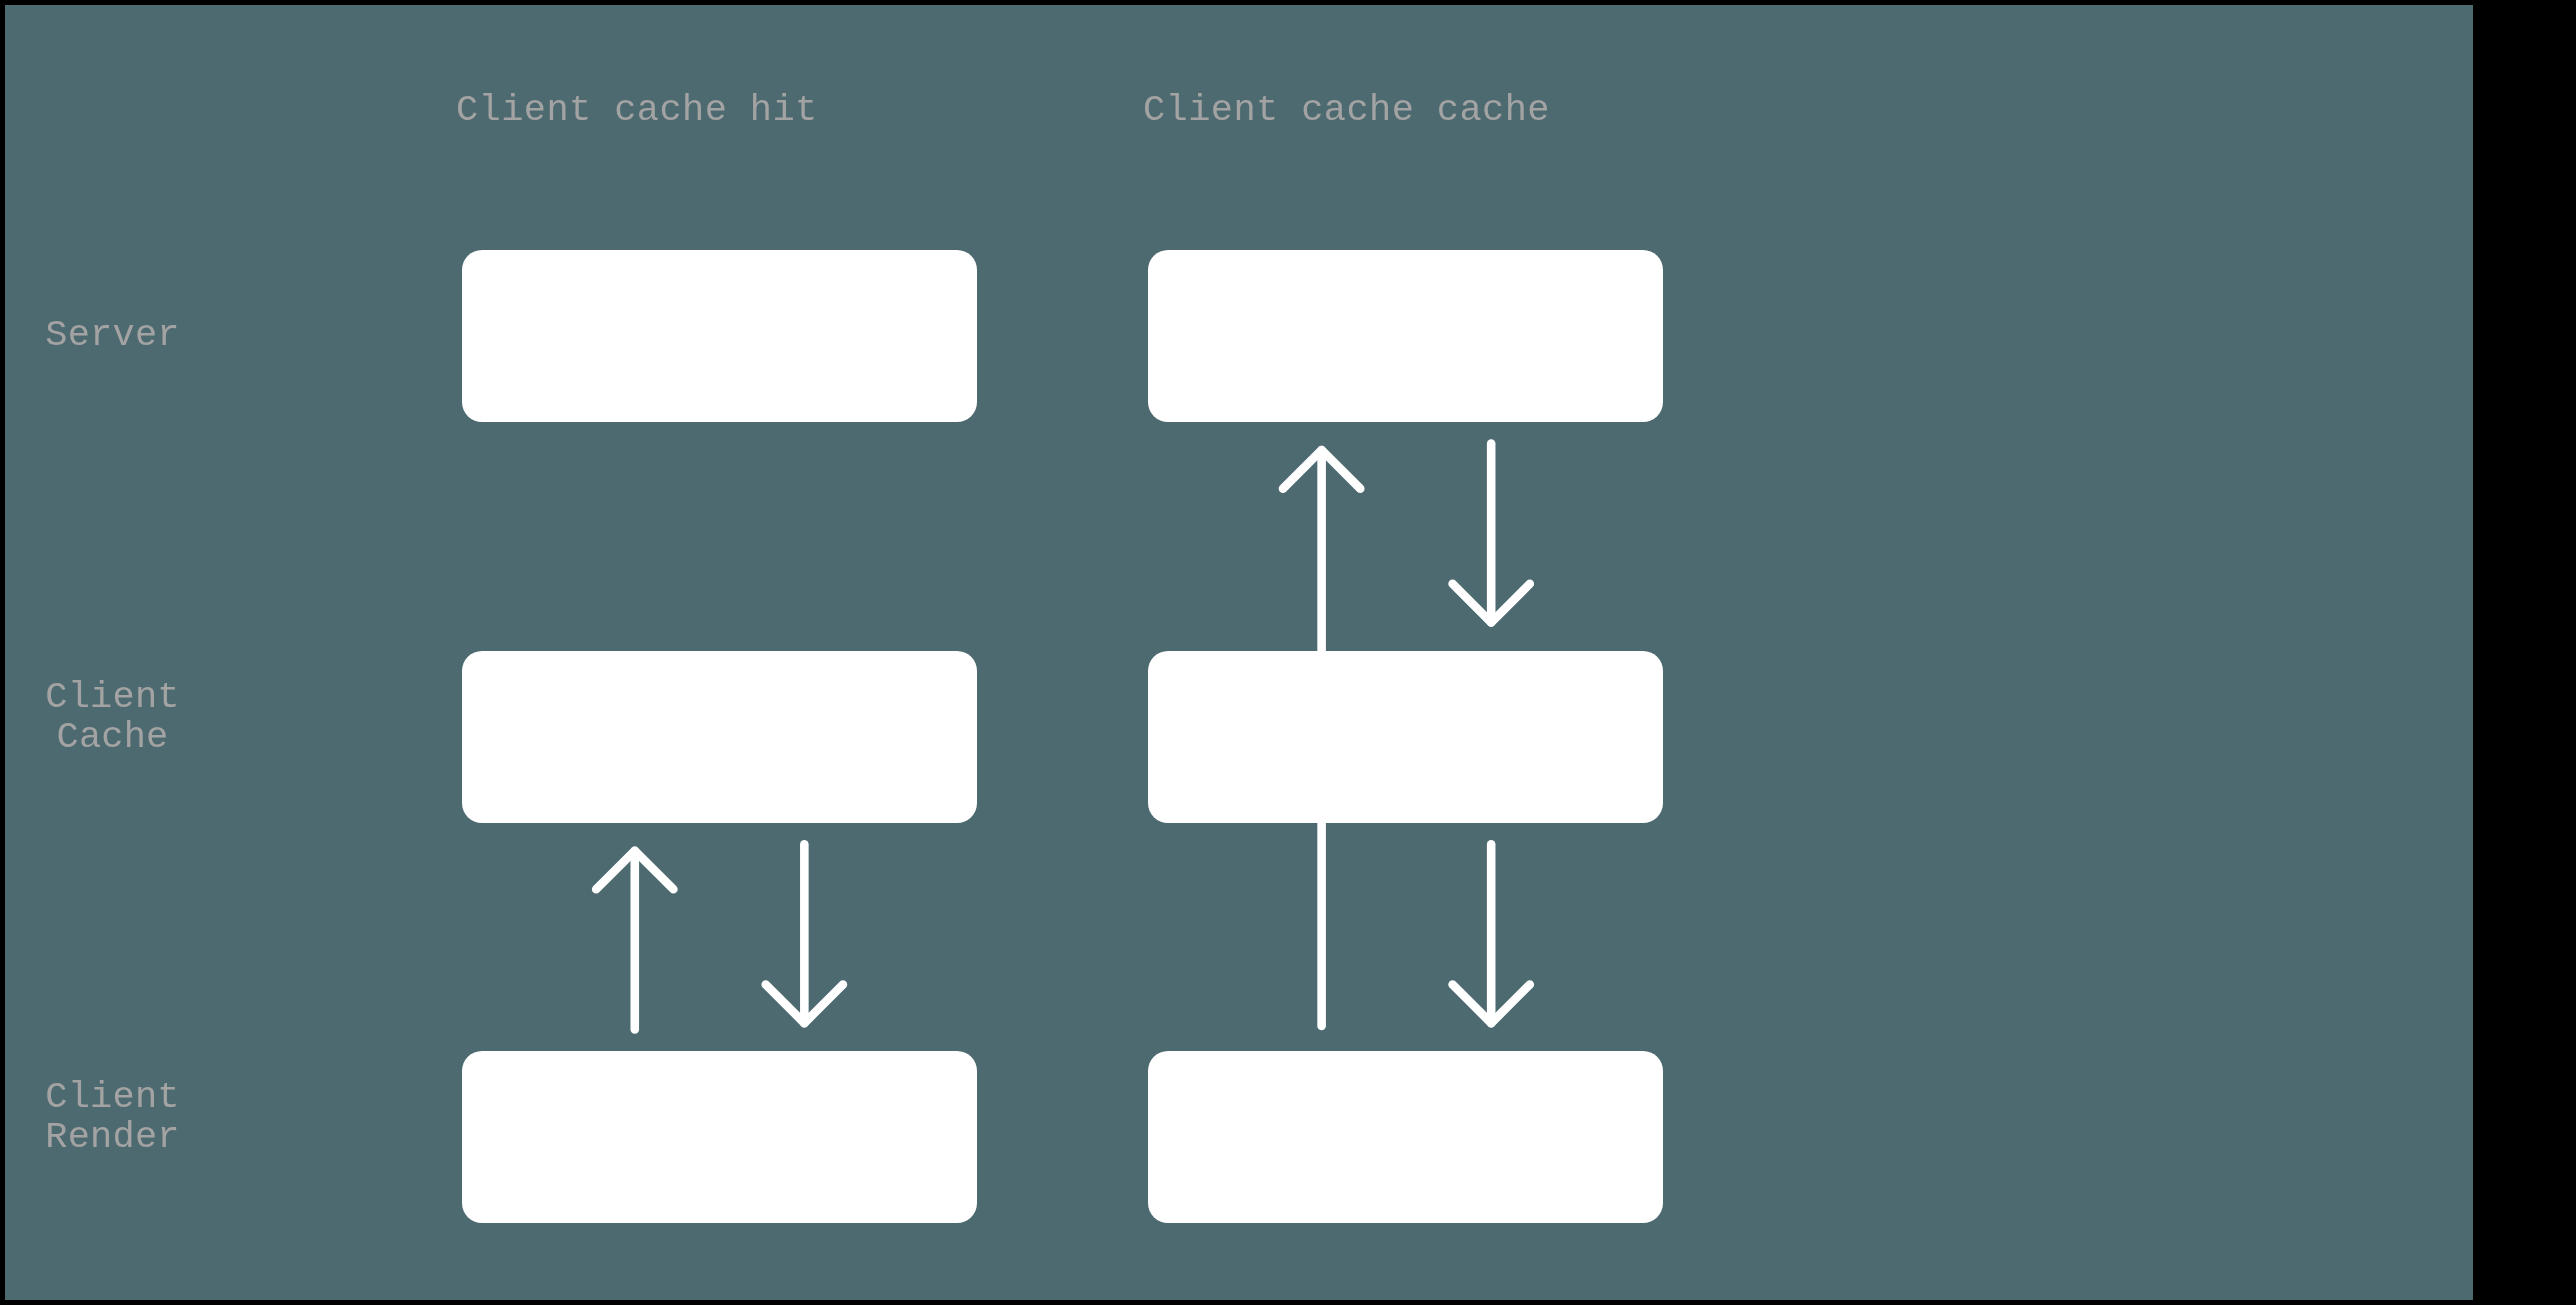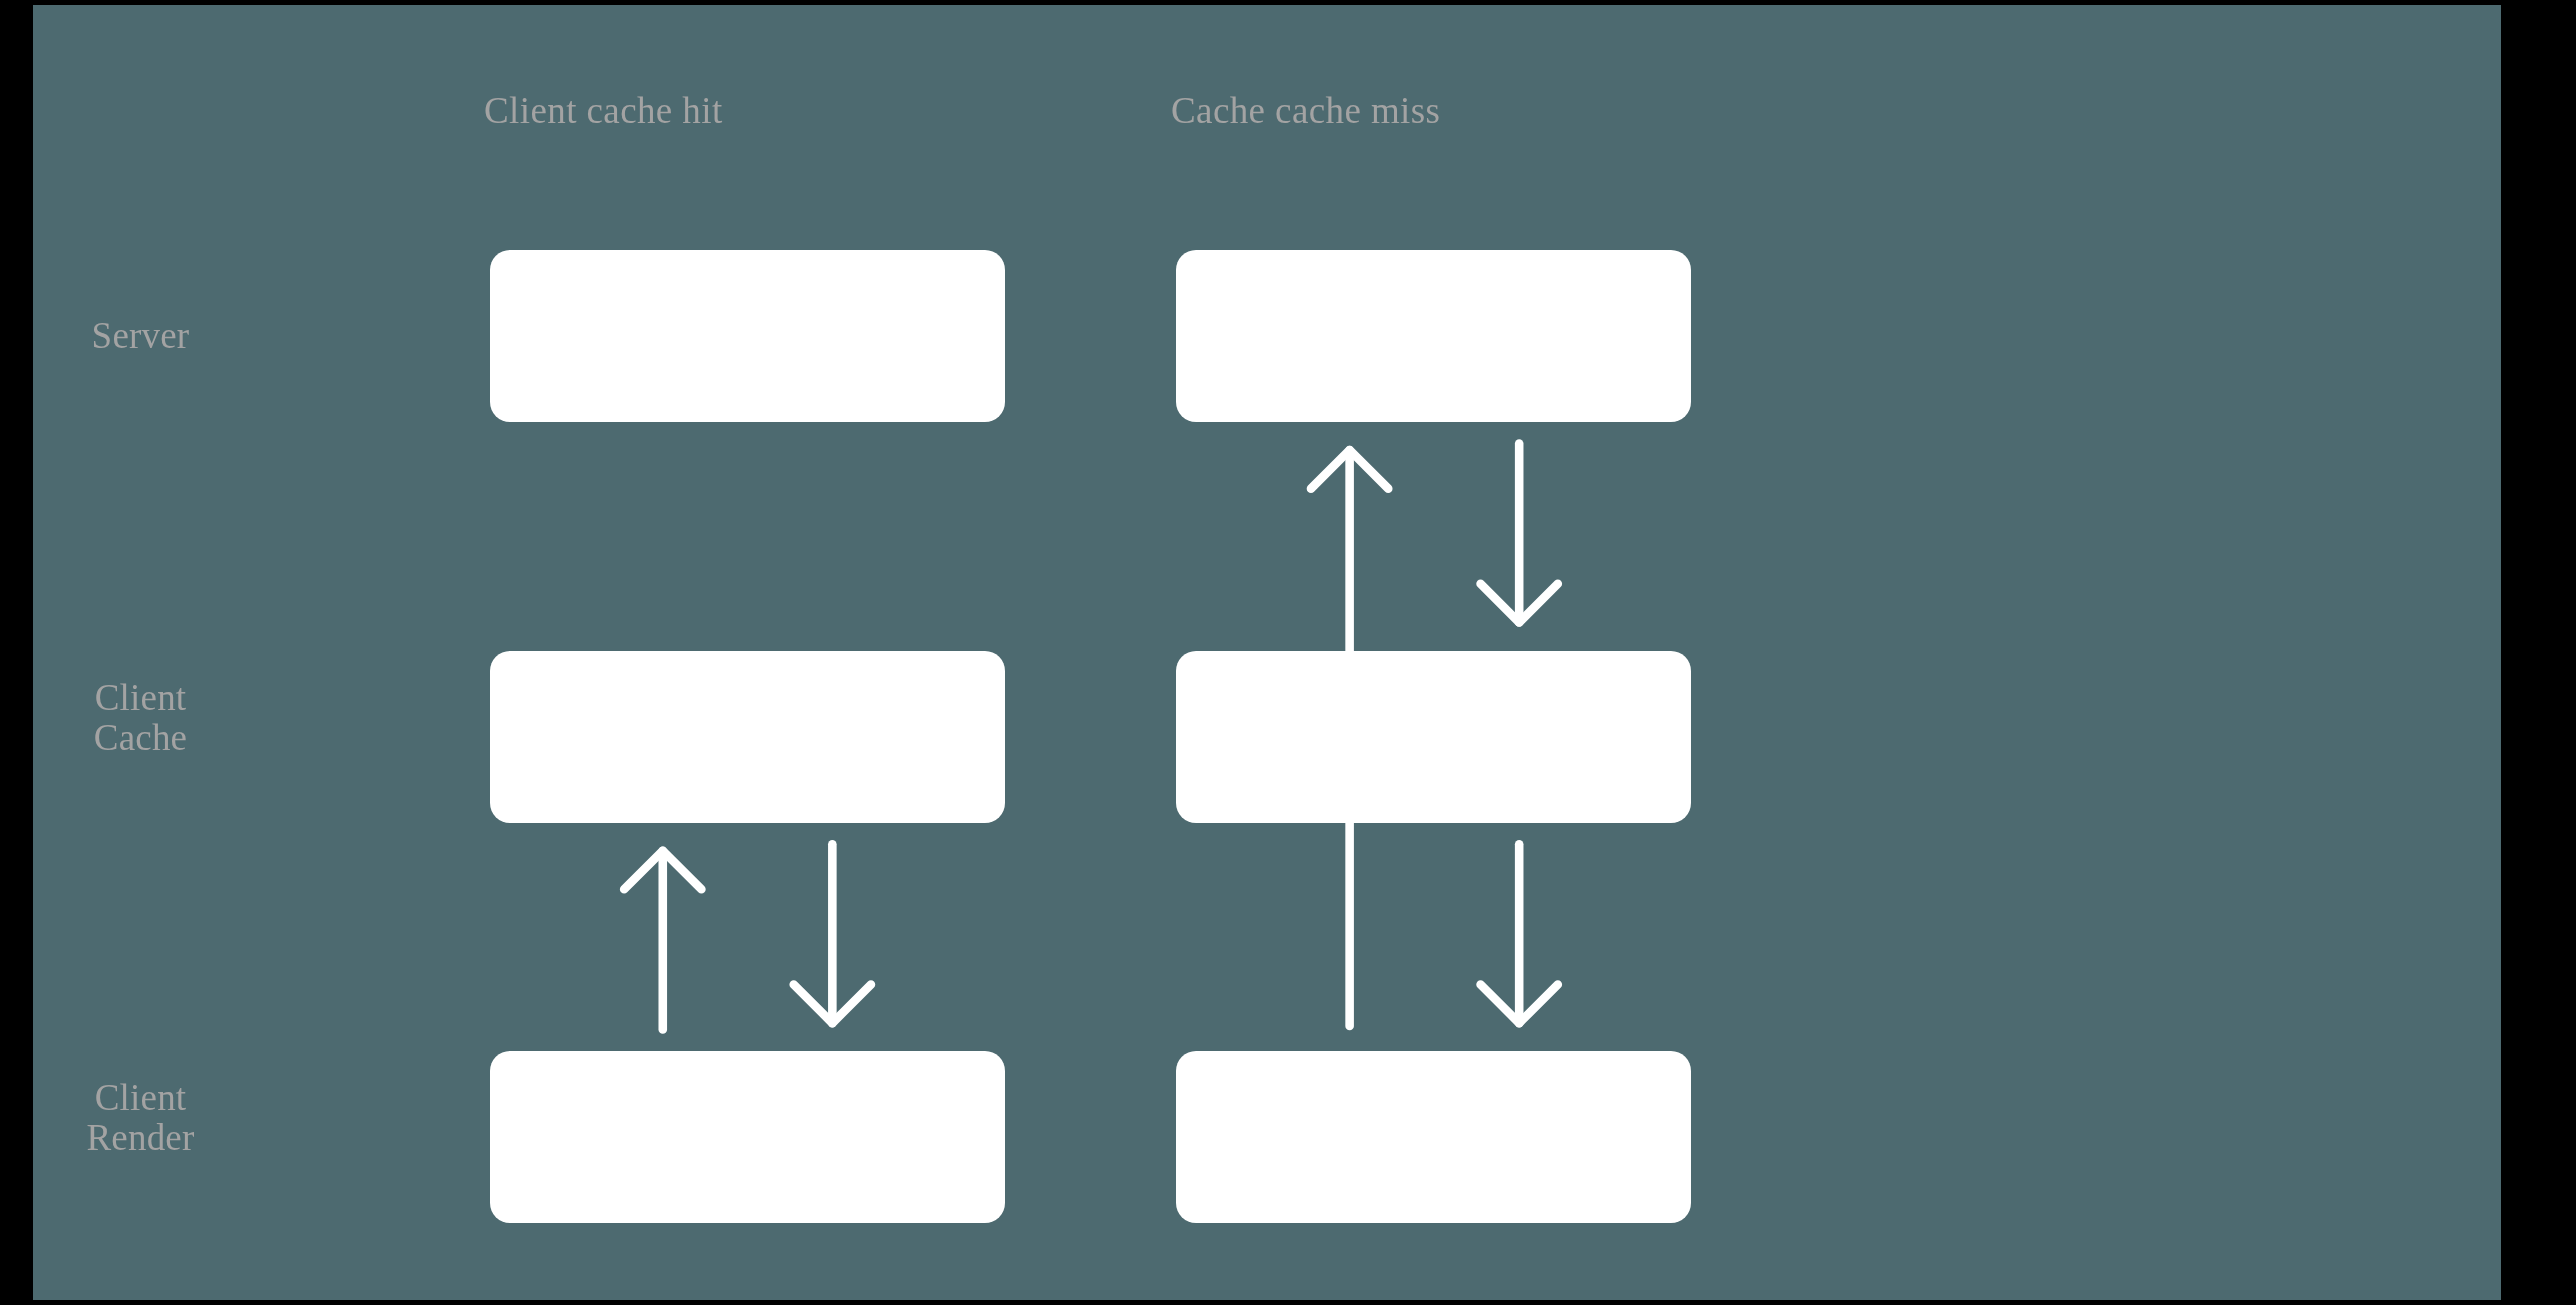--- a/index.html
+++ b/index.html
@@ -9,22 +9,21 @@
     background: #000000;
   }
   #canvas {
     position: relative;
     width: 2478px;
     height: 1305px;
     background: #4D6A70;
     box-sizing: border-box;
     border: 5.7px solid #000000;
     overflow: hidden;
-    font-family: Liberation Serif, serif;
-    margin-left: 28px;
+    font-family: Liberation Mono, monospace;
   }
 
   
   .col-header {
     position: absolute;
     color: #A3A3A3;
     font-size: 37px;
     font-weight: 400;
     letter-spacing: 0.4px;
     white-space: nowrap;
@@ -80,21 +79,21 @@
     fill: none;
   }
 </style>
 </head>
 <body>
 
 <div id="canvas">
 
   <div class="col-header" id="col-header-0">Client cache hit</div>
 
-  <div class="col-header" id="col-header-1">Cache cache miss</div>
+  <div class="col-header" id="col-header-1">Client cache cache</div>
 
   <div class="row-label" id="row-label-0">
     <span>Server</span>
   </div>
 
   <div class="row-label" id="row-label-1">
     <span>Client</span>
     <span>Cache</span>
   </div>
 

